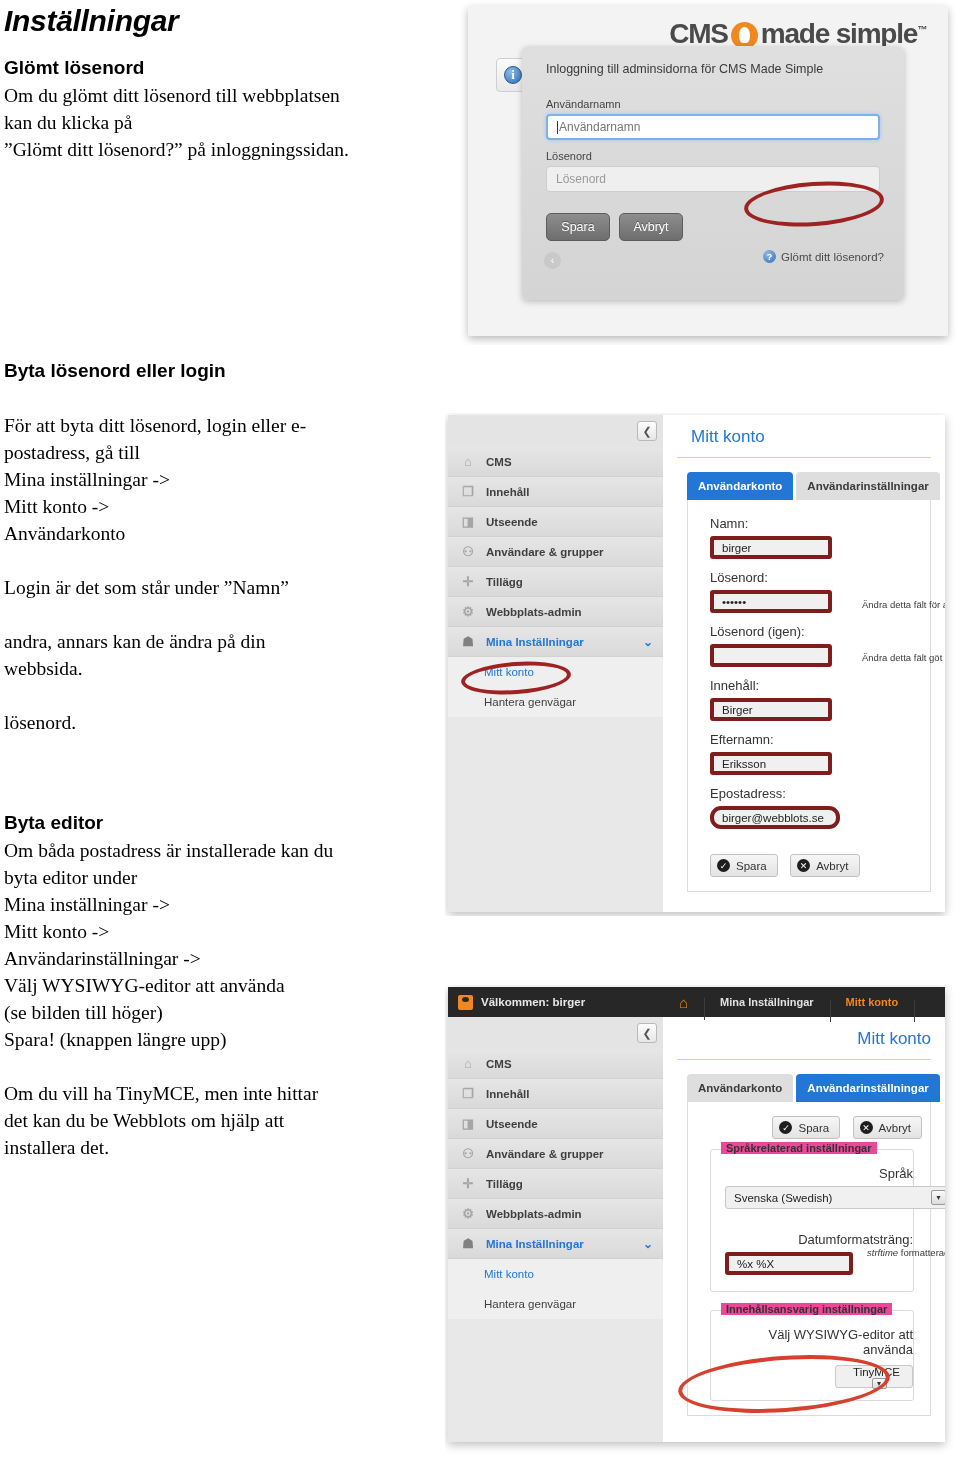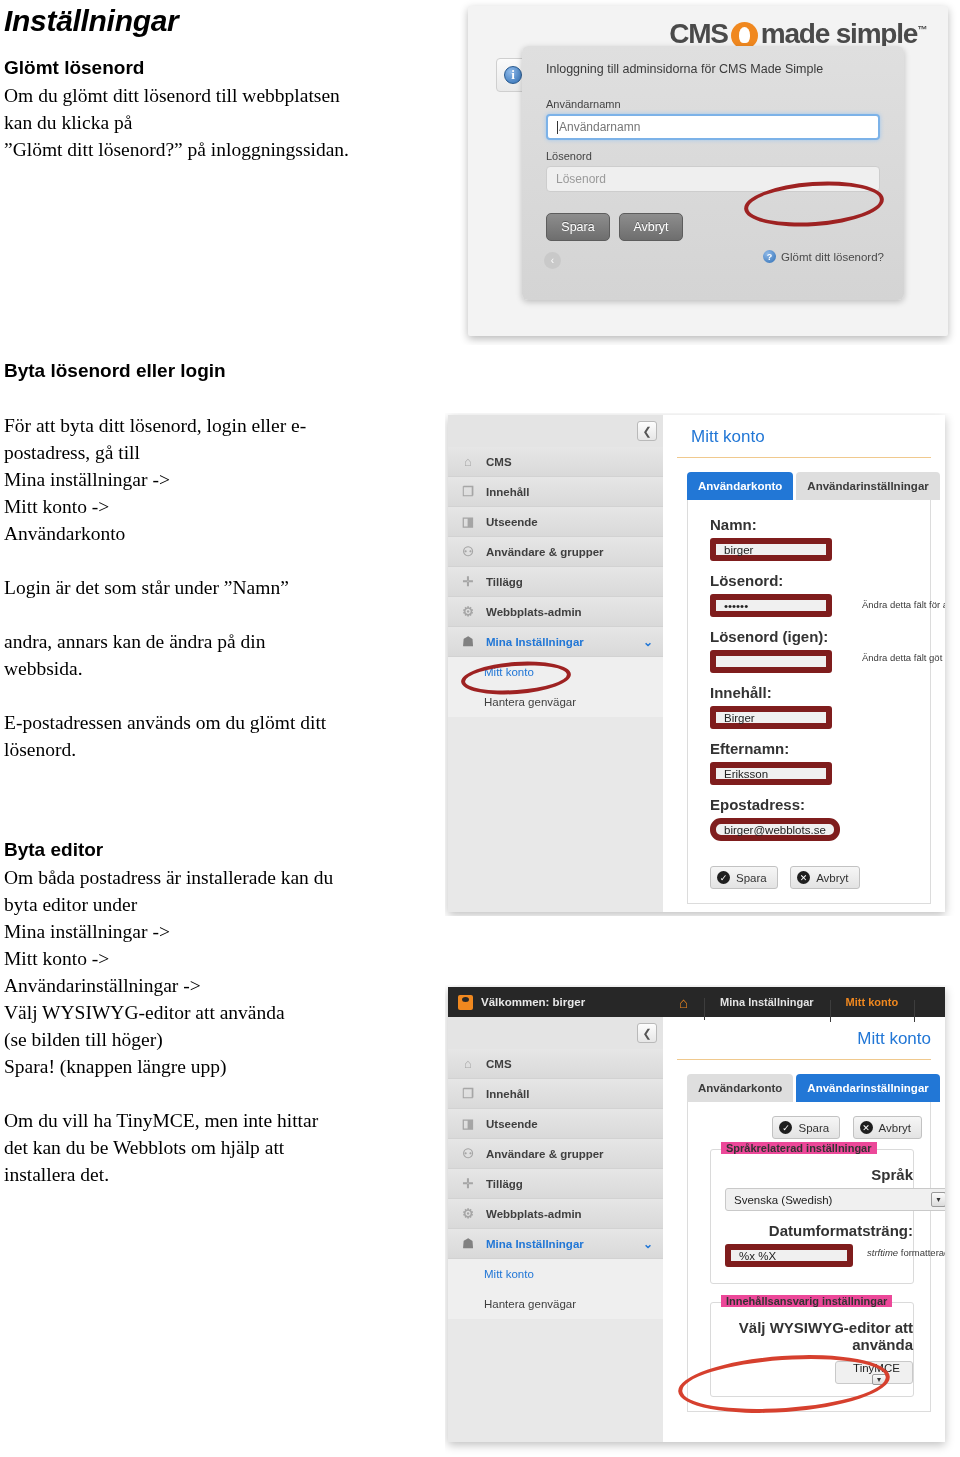--- a/index.html
+++ b/index.html
@@ -206,23 +206,23 @@
   .tab.sel{ background:#2277d6; color:#fff; }
   .tab.sel:after{
     content:""; position:absolute; left:50%; bottom:-7px; transform:translateX(-50%);
     border-left:7px solid transparent; border-right:7px solid transparent;
     border-top:7px solid #2277d6;
   }
   .panel{
     border:1px solid #dcdcdc; border-top:none; margin:0 14px 0 24px;
     background:#fff; padding:16px 0 14px 22px; min-height:60px;
   }
-  .flabel{ font-size:15px; font-weight:bold; color:#333; margin:0 0 5px 0; }
+  .flabel{ font-size:13px; font-weight:normal; color:#333; margin:0 0 5px 0; }
   .finput{
-    width:122px; height:23px; border:6px solid #7f1d1d; border-radius:3px;
+    width:122px; height:23px; border:4px solid #7f1d1d; border-radius:3px;
     background:#f0f0f0; font-size:11.5px; color:#222;
     display:flex;align-items:center; padding-left:8px; margin-bottom:11px;
   }
   .hint{
     font-size:9.5px; color:#3a3a3a; position:absolute;
     white-space:nowrap;
   }
   .sbtn{
     height:23px; padding:0 10px 0 6px; border:1px solid #c2c2c2; border-radius:3px;
     background:linear-gradient(#f6f6f6,#e3e3e3);
@@ -299,21 +299,20 @@
   <div class="body-text">
     <span class="ln">Login är det som står under ”Namn”</span>
   </div>
   <div class="gap"></div>
   <div class="body-text">
     <span class="ln">andra, annars kan de ändra på din</span>
     <span class="ln">webbsida.</span>
   </div>
   <div class="gap"></div>
   <div class="body-text">
-    <span class="ln">E-postadressen används om du glömt ditt</span>
     <span class="ln">lösenord.</span>
   </div>
 
   <div style="height:75px"></div>
 
   <h2 class="sec-head">Byta editor</h2>
   <div class="body-text">
     <span class="ln">Om båda postadress är installerade kan du</span>
     <span class="ln">byta editor under</span>
     <span class="ln">Mina inställningar -&gt;</span>
@@ -536,21 +535,21 @@
 
         <div class="fieldset">
           <div class="legend">Språkrelaterad inställningar</div>
 
           <div class="flabel" style="margin-top:6px;">Språk</div>
           <div class="selbox" style="width:228px; justify-content:space-between; padding-right:3px;">
             <span>Svenska (Swedish)</span>
             <span class="arw">▾</span>
           </div>
 
-          <div class="flabel" style="margin-top:11px;">Datumformatsträng:</div>
+          <div class="flabel" style="margin-top:23px;">Datumformatsträng:</div>
           <div class="finput" style="width:128px; margin-bottom:4px;">%x %X</div>
           <div class="hint" style="left:156px; top:97px;">
             <i>strftime</i><span> formatterad d</span>
           </div>
         </div>
 
         <div class="fieldset" style="margin-top:18px;">
           <div class="legend">Innehållsansvarig inställningar</div>
           <div class="flabel" style="margin-top:6px;">Välj WYSIWYG-editor att använda</div>
           <div class="selbox" style="width:78px; justify-content:space-between; padding-right:3px;flex-direction:column;">

